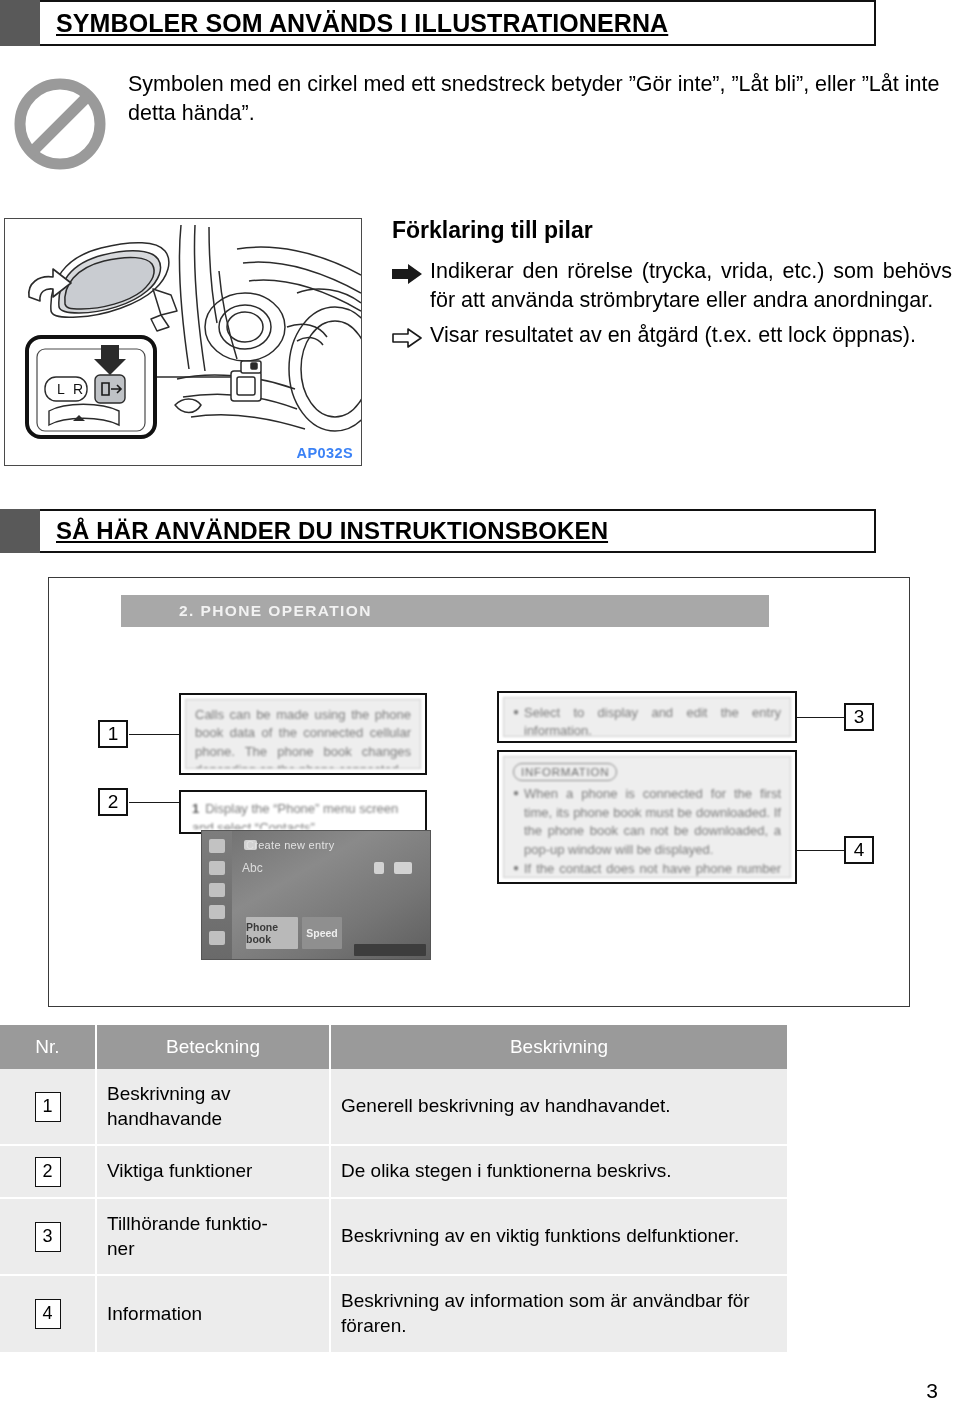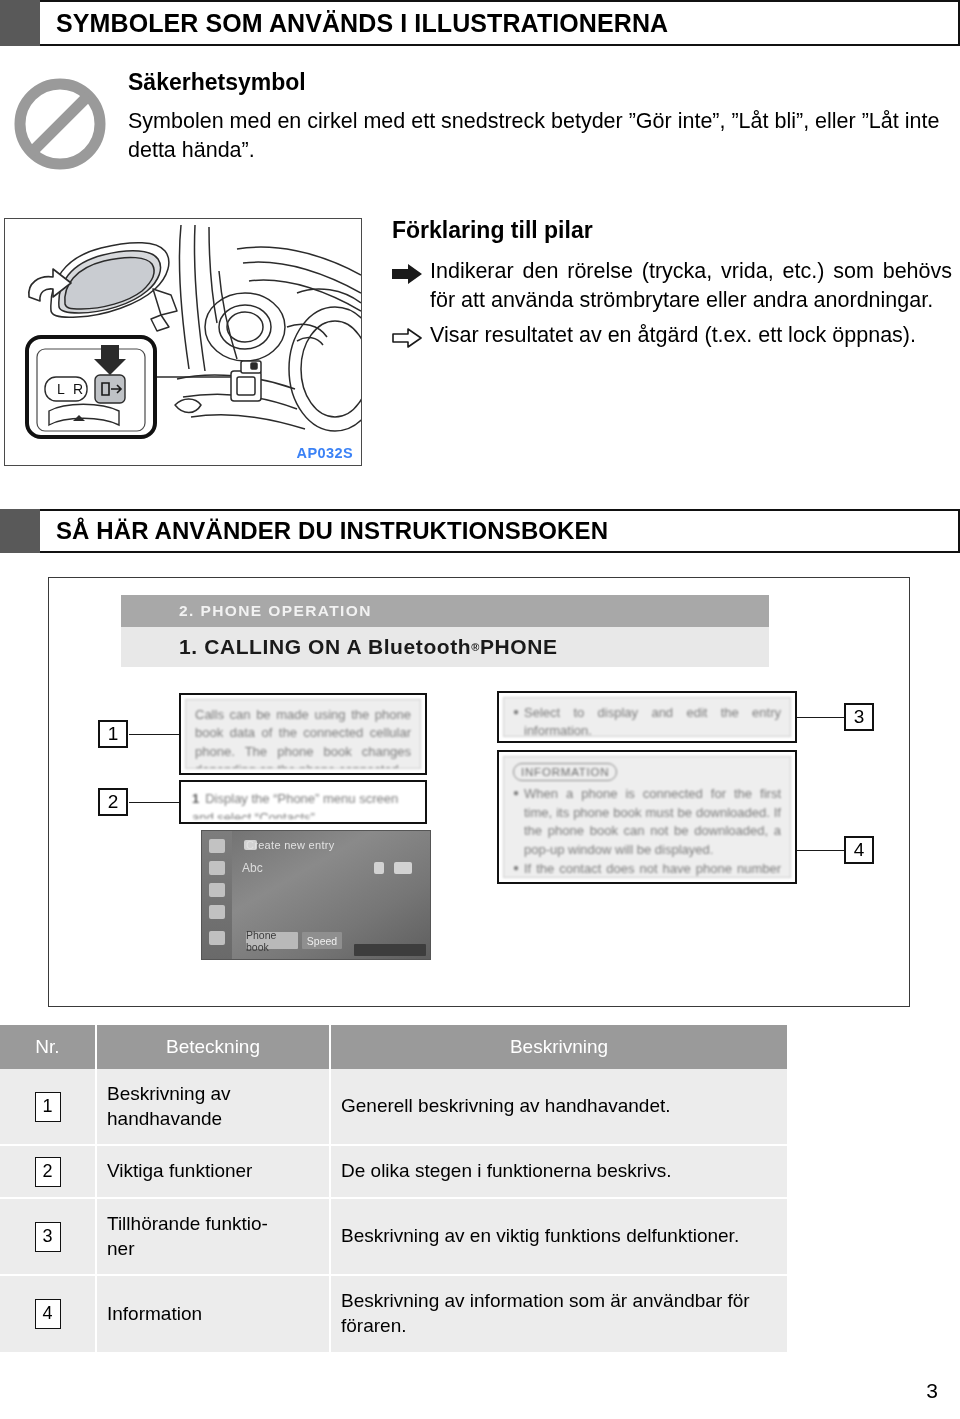--- a/index.html
+++ b/index.html
@@ -12,23 +12,24 @@
     color: #000000;
     position: relative;
     overflow: hidden;
   }
 
   
   .section-head {
     position: absolute;
     left: 0;
     height: 46px;
-    width: 960px;
+    width: 876px;
     display: flex;
     align-items: stretch;
+    text-decoration: underline;
   }
   .section-head .tab {
     width: 40px;
     background: #595959;
     flex: 0 0 40px;
   }
   .section-head .titlebox {
     flex: 1 1 auto;
     background: #ffffff;
     border: 2px solid #111111;
@@ -247,24 +248,25 @@
     font-size: 11px; color: #e2e2e2; letter-spacing: .3px;
   }
   #mk-screen .scr-chip {
     position: absolute; background: #d2d2d2; border-radius: 2px;
   }
   #mk-screen .scr-abc {
     position: absolute; left: 40px; top: 30px;
     font-size: 12px; color: #dcdcdc;
   }
   #mk-screen .scr-tab {
-    position: absolute; bottom: 10px; height: 17px;
+    position: absolute; bottom: 10px; height: 32px;
     background: #b9b9b9; color: #3a3a3a; font-size: 10.5px;
     display: flex; align-items: center; justify-content: center;
     border-radius: 1px;
+    font-weight: bold;
   }
   #mk-screen .scr-tab.active { background: #8f8f8f; color: #efefef; }
   #mk-screen .scr-status {
     position: absolute; right: 4px; bottom: 3px; width: 72px; height: 12px;
     background: #3d3d3d; border-radius: 1px;
   }
 
   .info-badge {
     display: inline-block;
     border: 1px solid #8a8a8a;
@@ -340,21 +342,20 @@
     <span class="titletext">SYMBOLER SOM ANVÄNDS I ILLUSTRATIONERNA</span>
   </div>
 </div>
 
 <div id="safety-block">
   <svg id="prohibition-icon" viewBox="0 0 96 96">
     <circle cx="48" cy="48" r="40" fill="none" stroke="#9a9a9a" stroke-width="11"></circle>
     <line x1="20" y1="76" x2="76" y2="20" stroke="#9a9a9a" stroke-width="11" stroke-linecap="butt"></line>
   </svg>
   <div id="safety-text">
-    <p class="sub-heading">Säkerhetsymbol</p>
     <p class="body-text">Symbolen med en cirkel med ett snedstreck betyder ”Gör inte”, ”Låt bli”, eller ”Låt inte detta hända”.</p>
   </div>
 </div>
 
 <div id="vehicle-figure">
   <svg viewBox="0 0 358 248" width="358" height="248">
     <g fill="none" stroke="#2b2b2b" stroke-width="1.5" stroke-linejoin="round">
 
       <path d="M46 92 C44 62 60 38 96 29 C128 21 152 22 160 32 C168 42 163 58 150 70
                C134 85 100 97 72 98 C56 99 47 97 46 92 Z" fill="#ffffff"></path>
@@ -449,31 +450,26 @@
   </div>
 </div>
 
 <div id="mockup-frame">
   <div id="mockup-inner">
 
     <div class="mk-chapterbar">
       <span>2. PHONE OPERATION</span>
     </div>
 
-    <div class="mk-titlebar">
-      <span>1. CALLING ON A Bluetooth</span>
-        <span class="sup">®</span>
-        <span> PHONE</span>
-    </div>
 
     <div class="mk-box" id="mk-box-1" style="left:130px; top:115px; width:248px; height:82px;">
       <div class="inner">Calls can be made using the phone book data of the connected cellular phone. The phone book changes depending on the phone connected.</div>
     </div>
 
-    <div class="mk-box" id="mk-box-2" style="left:130px; top:202px; width:248px; height:44px;">
+    <div class="mk-box" id="mk-box-2" style="left:130px; top:212px; width:248px; height:44px;">
       <div class="inner-plain">
         <span style="font-weight:bold; color:#5a5a5a; margin-right:6px;">1</span><span>Display the “Phone” menu screen and select “Contacts”.</span>
       </div>
     </div>
 
     <div id="mk-screen" style="left:152px; top:252px; width:230px; height:130px;">
       <div class="scr-side"></div>
       <div class="scr-ico" style="top:8px;"></div>
       <div class="scr-ico" style="top:30px;"></div>
       <div class="scr-ico" style="top:52px;"></div>

